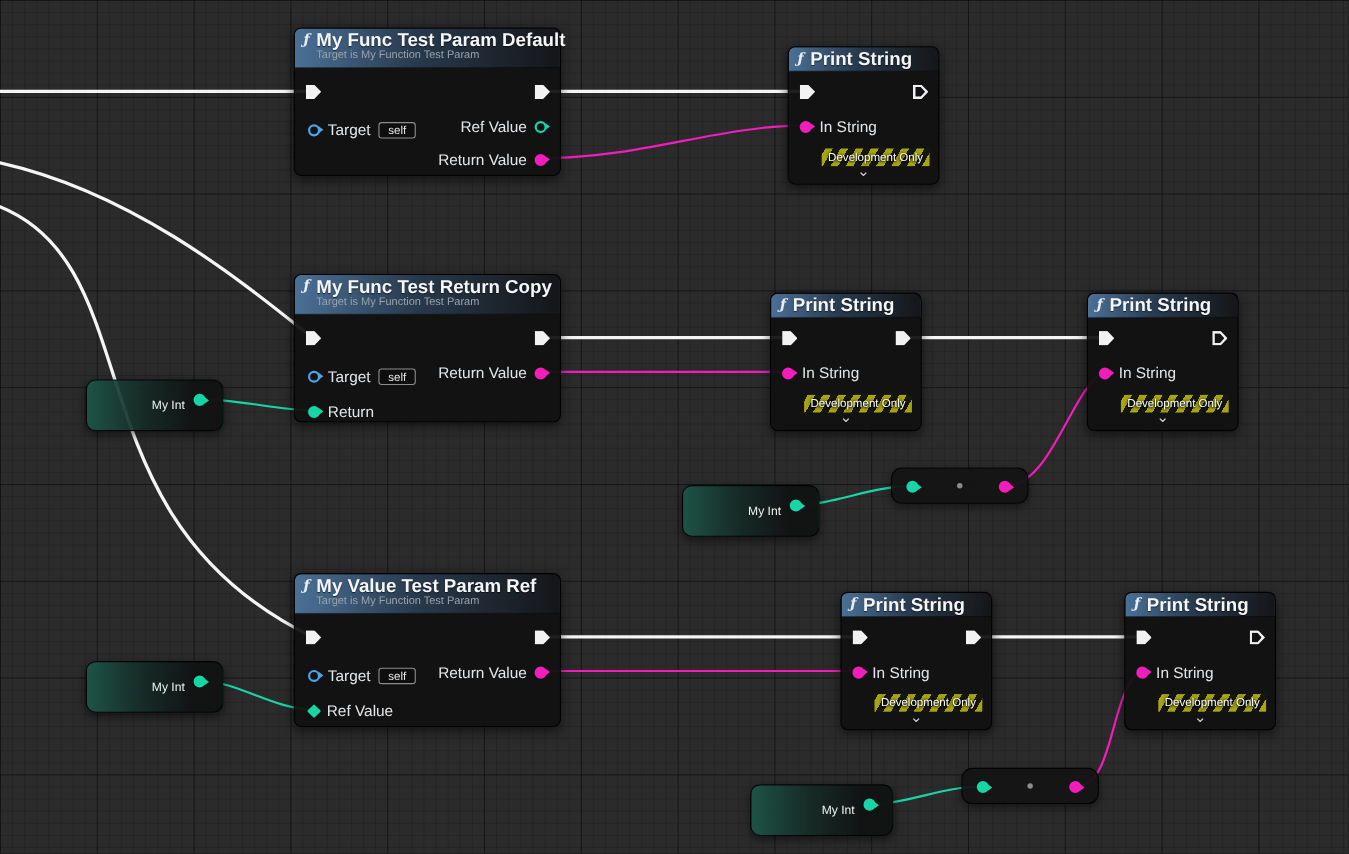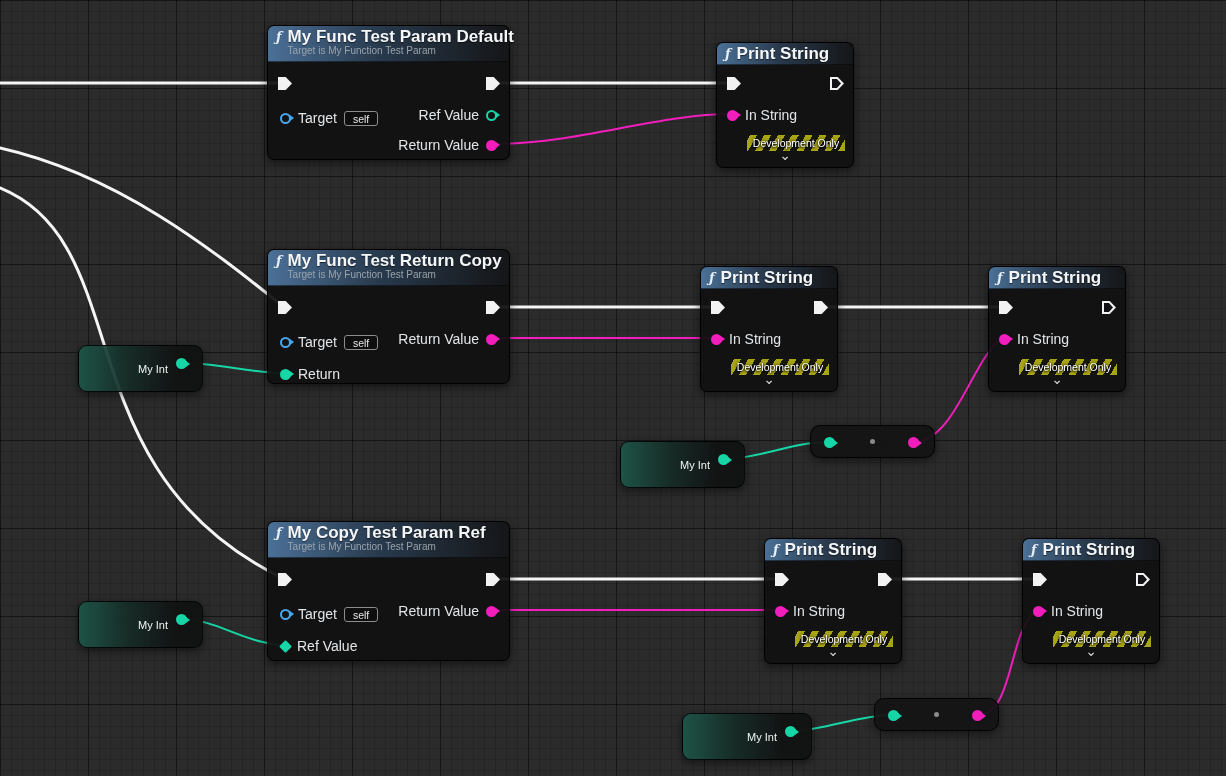--- a/index.html
+++ b/index.html
@@ -257,21 +257,21 @@
   <div class="conv-node" style="left:810px; top:425px;">
     <span class="pin filled teal conv-in"></span>
     <span class="conv-dot"></span>
     <span class="pin filled magenta conv-out"></span>
   </div>
 
   <div class="node" style="left:267px; top:521px; width:243px; height:140px;">
     <div class="func-header">
       <span class="fn-icon">ƒ</span>
       <div>
-        <div class="node-title">My Copy Test Param Ref</div>
+        <div class="node-title">My Value Test Param Ref</div>
         <div class="node-subtitle">Target is My Function Test Param</div>
       </div>
     </div>
     <div class="exec-pin" style="left:10px; top:51px;">
         <i></i>
       </div>
     <div class="exec-pin" style="left:218px; top:51px;">
         <i></i>
       </div>
     <div class="row" style="left:12px; top:84px;">

